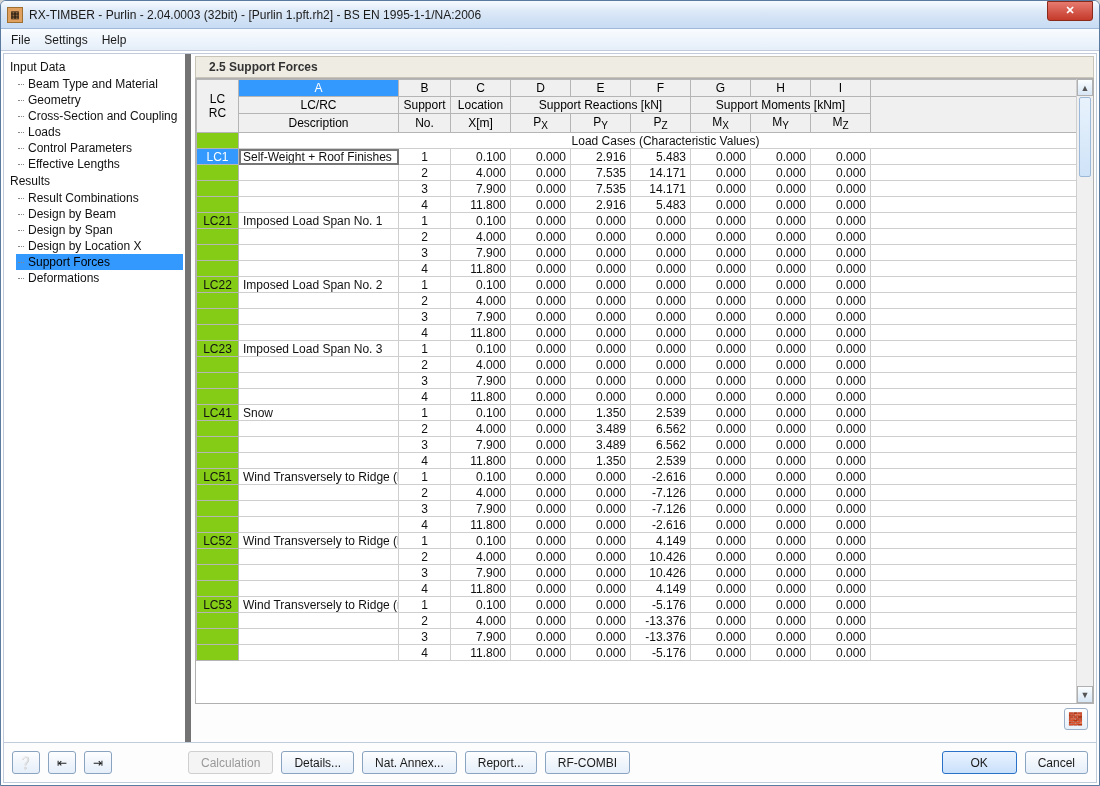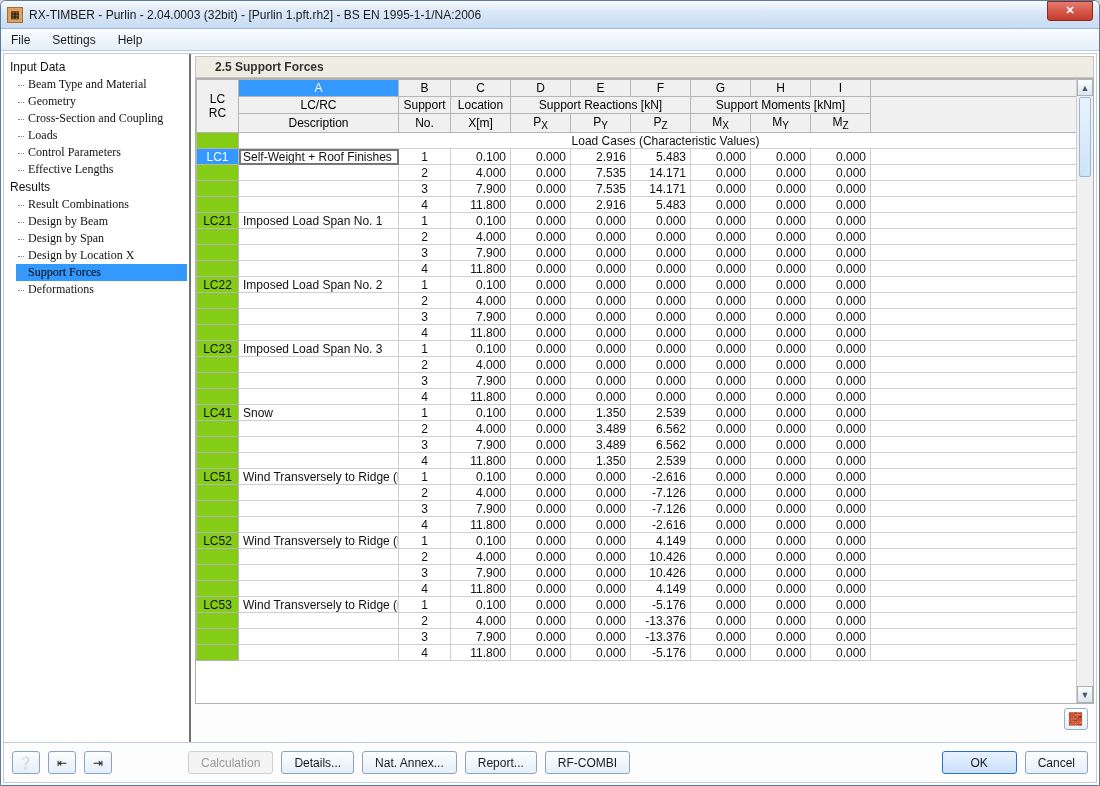--- a/index.html
+++ b/index.html
@@ -53,56 +53,55 @@
     margin-top: -8px;
     font-weight: bold;
     font-size: 11px;
     cursor: pointer;
   }
   .menubar {
     height: 22px;
     background: linear-gradient(#f9fcff, #e5eef9);
     display: flex;
     align-items: center;
-    gap: 22px;
+    gap: 14px;
     padding: 0 10px;
     border-bottom: 1px solid #c0ccdc;
     color: #1a1a1a;
   }
   .menubar span { cursor: default; }
   .client {
     flex: 1;
     display: flex;
     flex-direction: column;
     background: #fdfdfd;
     border: 1px solid #c0ccdc;
     margin: 2px;
   }
   .main-area {
     flex: 1;
     display: flex;
     overflow: hidden;
   }
   .sidebar {
     width: 187px;
-    border-right: 2px solid #737373;
+    border-right: 6px solid #737373;
     padding: 4px 2px;
     overflow-y: auto;
     font-size: 12px;
     color: #111;
     background: #fff;
   }
   .tree-root > .tree-label { padding: 2px 4px; }
   .tree-children { padding-left: 10px; }
   .tree-item {
     padding: 1px 2px 1px 12px;
     position: relative;
     cursor: pointer;
     white-space: nowrap;
-    font-family: Liberation Serif, serif;
   }
   .tree-item::before {
     content: "";
     position: absolute;
     left: 2px;
     top: 50%;
     width: 6px;
     border-top: 1px dotted #888;
   }
   .tree-item.selected {
@@ -112,21 +111,21 @@
   .content {
     flex: 1;
     display: flex;
     flex-direction: column;
     overflow: hidden;
     padding: 2px 2px 2px 4px;
   }
   .content-header {
     background: #efece4;
     border: 1px solid #c8c4b8;
-    padding: 3px 19px;
+    padding: 3px 13px;
     font-weight: bold;
     color: #333;
     font-size: 12px;
     height: 22px;
   }
   .table-wrap {
     flex: 1;
     border: 1px solid #b0b0b0;
     overflow: auto;
     background: #fff;

